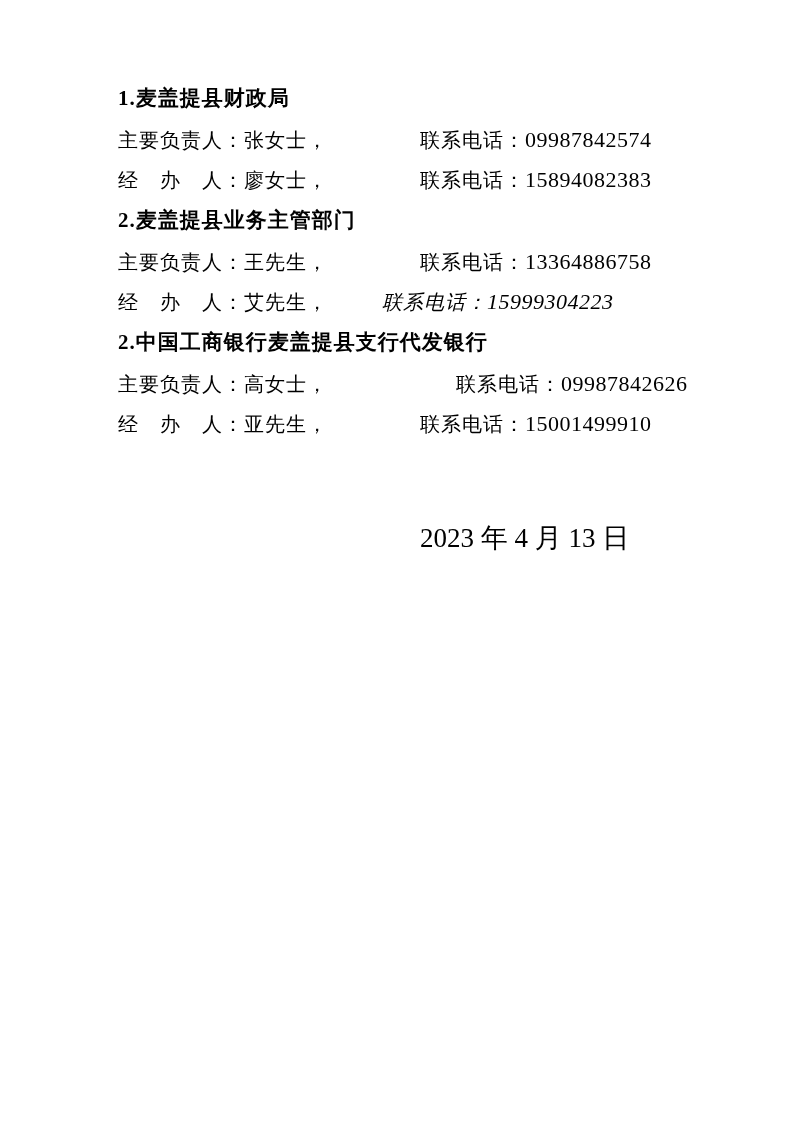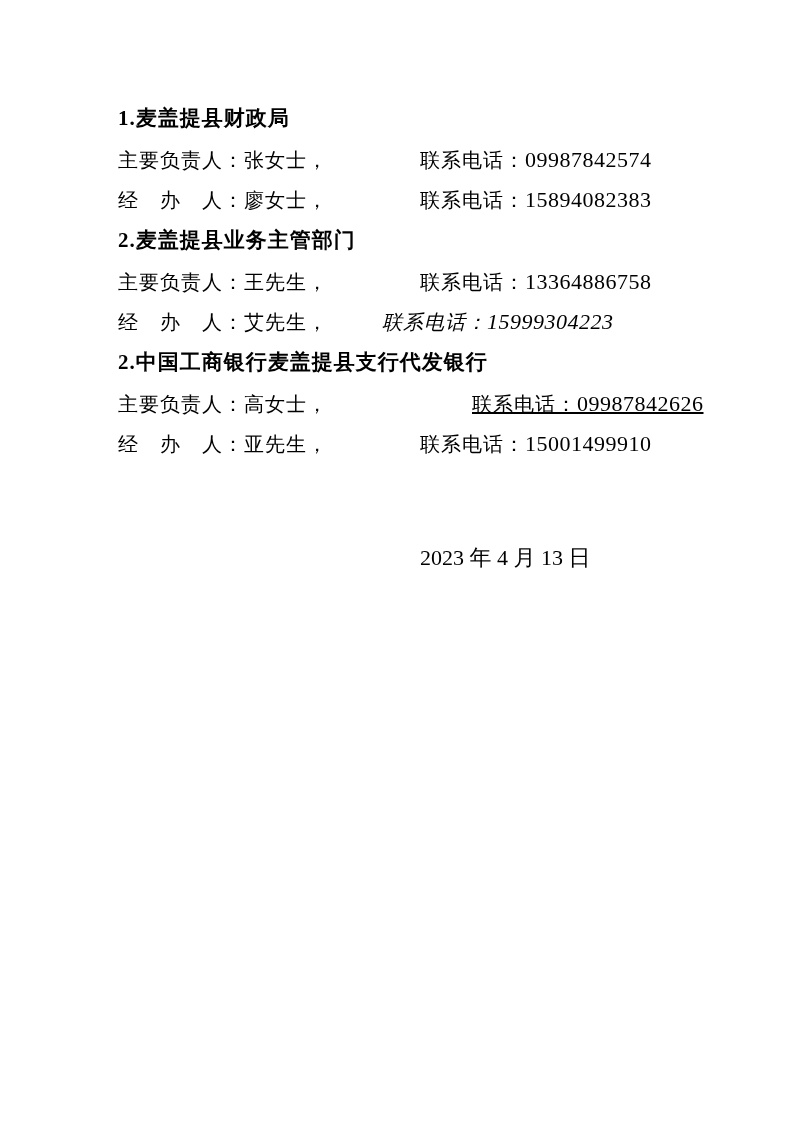--- a/index.html
+++ b/index.html
@@ -8,21 +8,21 @@
     background: #ffffff;
   }
   .page {
     position: relative;
     width: 793px;
     height: 1122px;
     margin: 0 auto;
     background: #ffffff;
     color: #000000;
     box-sizing: border-box;
-    padding-top: 98px;
+    padding-top: 78px;
     overflow: hidden;
     font-family: "Liberation Serif", "DejaVu Serif", serif;
   }
   .heading {
     height: 40px;
     line-height: 40px;
     margin: 0 0 2px 118px;
     font-size: 21px;
     font-weight: bold;
     letter-spacing: 1px;
@@ -41,38 +41,38 @@
     letter-spacing: 1px;
   }
   .phone-part {
     position: absolute;
     top: 0;
     white-space: nowrap;
     letter-spacing: 1px;
   }
   .px-std  { left: 420px; }
   .px-left { left: 382px; font-style: italic; }
-  .px-right{ left: 472px; text-decoration: underline; }
+  .px-right{ left: 456px; }
   .num {
     font-family: "Liberation Serif", "DejaVu Serif", serif;
     font-size: 22px;
     letter-spacing: 0.5px;
     text-align: center;
   }
   .date-row {
     position: relative;
     height: 40px;
     line-height: 40px;
     margin-top: 74px;
   }
   .date-text {
     position: absolute;
     left: 420px;
     top: 0;
-    font-size: 22px;
+    font-size: 27px;
     white-space: nowrap;
   }
 </style>
 </head>
 <body>
 
 <div class="page">
 
   <section>
     <h2 class="heading">1.麦盖提县财政局</h2>

